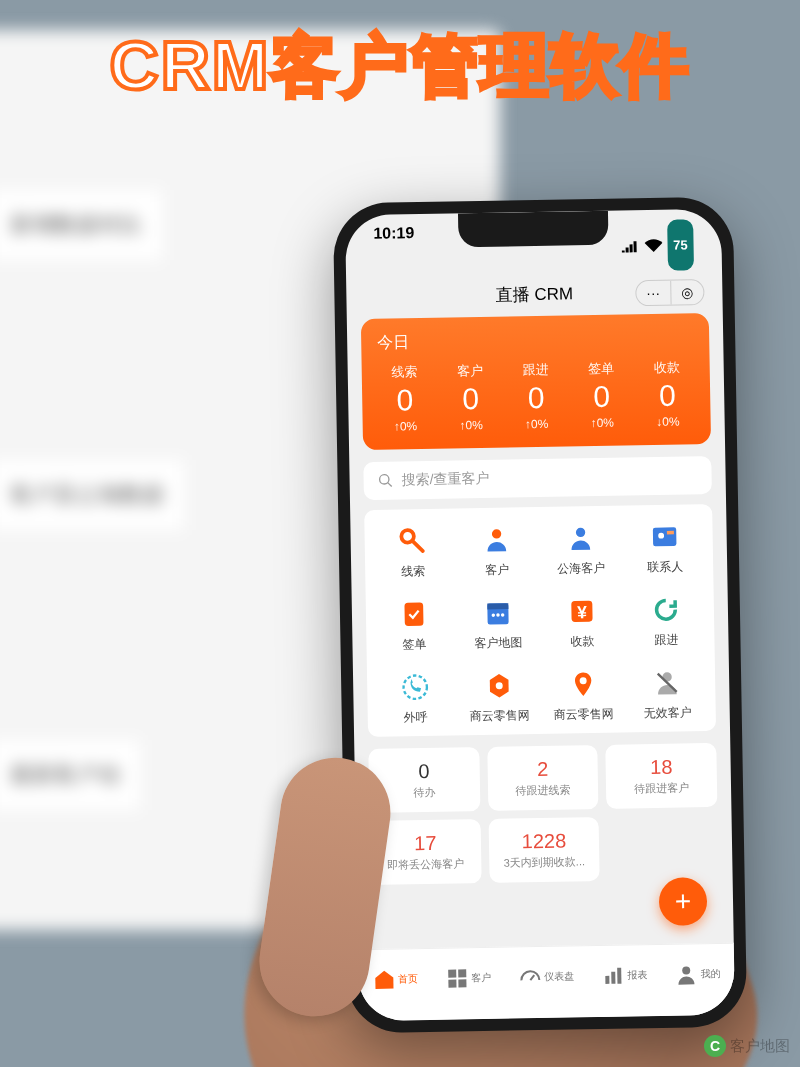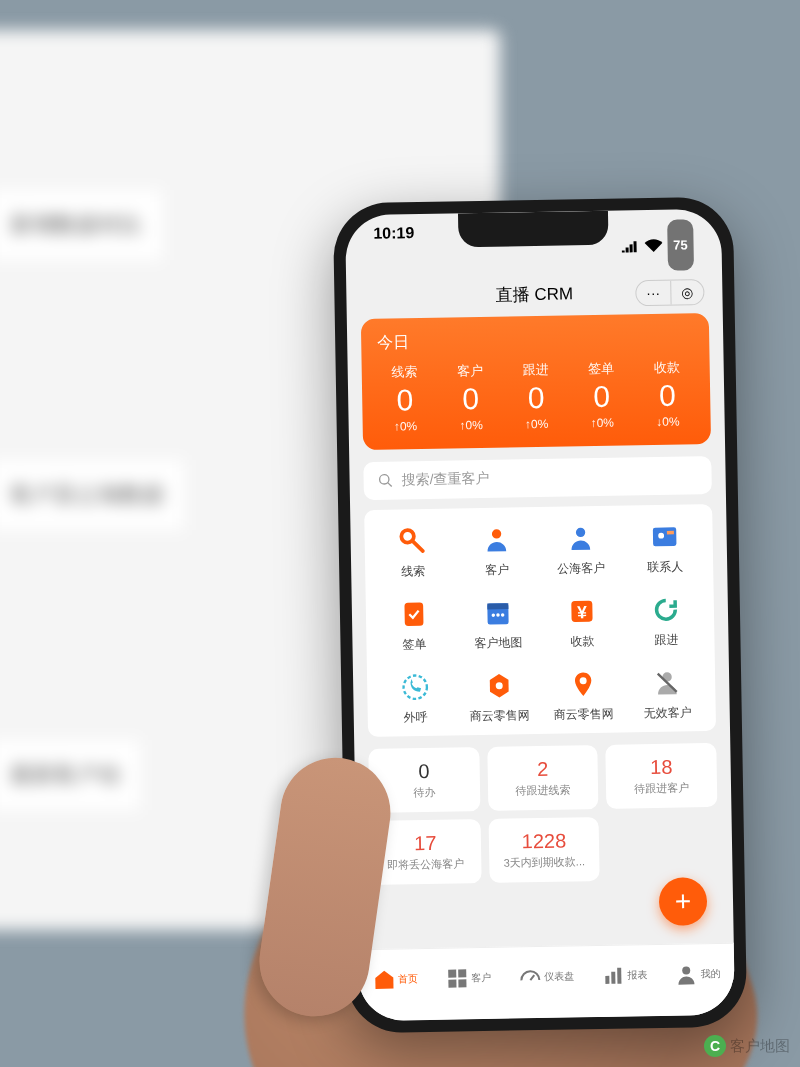--- a/index.html
+++ b/index.html
@@ -15,21 +15,21 @@
     .headline span { color: #fff; font-size: 68px; font-weight: 900; -webkit-text-stroke: 4px #ff6b1a; text-stroke: 4px #ff6b1a; line-height: 1.1; letter-spacing: 2px; }
 
     
     .phone { position: absolute; left: 340px; top: 200px; width: 400px; height: 830px; background: #1a1a1a; border-radius: 55px; padding: 12px; z-index: 20; box-shadow: 0 20px 60px rgba(0,0,0,0.4); transform: rotate(-1deg); }
     .screen { width: 100%; height: 100%; background: #f0f0f0; border-radius: 45px; overflow: hidden; position: relative; }
     .notch { position: absolute; top: 0; left: 50%; transform: translateX(-50%); width: 150px; height: 34px; background: #1a1a1a; border-radius: 0 0 20px 20px; z-index: 30; }
 
     .status-bar { display: flex; justify-content: space-between; padding: 10px 28px 4px; font-size: 16px; font-weight: 600; color: #000; }
     .status-icons { display: flex; gap: 5px; align-items: center; }
     .status-icons svg { width: 18px; height: 14px; }
-    .battery-pill { background: #737373; color: #fff; border-radius: 10px; padding: 18px 6px; font-size: 13px; font-weight: 600; }
+    .battery-pill { background: #0f766e; color: #fff; border-radius: 10px; padding: 18px 6px; font-size: 13px; font-weight: 600; }
 
     .mini-header { display: flex; justify-content: center; align-items: center; padding: 6px 18px 10px; position: relative; }
     .mini-title { font-size: 17px; font-weight: 500; color: #000; }
     .mini-actions { position: absolute; right: 18px; display: flex; gap: 6px; }
     .pill-group { display: flex; border: 1px solid #ccc; border-radius: 50px; overflow: hidden; }
     .pill-group div { padding: 4px 10px; font-size: 14px; display: flex; align-items: center; }
     .pill-group div:first-child { border-right: 1px solid #ccc; }
 
     .today-card { margin: 0 14px; background: linear-gradient(180deg, #ff7a2a 0%, #ff5c0a 100%); border-radius: 14px; color: #fff; padding: 14px 10px 16px; }
     .today-label { font-size: 16px; margin-left: 6px; margin-bottom: 10px; }
@@ -74,20 +74,21 @@
 <div class="bg-monitor">
   <div class="bg-white">
     <div class="bg-section" style="top:160px;font-size:22px;">新增数据对比</div>
     <div class="bg-section" style="top:430px;font-size:22px;">客户及公海数据</div>
     <div class="bg-section" style="top:710px;font-size:22px;">最新客户动</div>
   </div>
 </div>
 
 <div class="headline">
   <br>
+  <span>CRM客户管理软件</span>
 </div>
 
 <div class="hand"></div>
 <div class="thumb"></div>
 
 <div class="phone">
   <div class="screen">
     <div class="notch"></div>
 
     <div class="status-bar">

